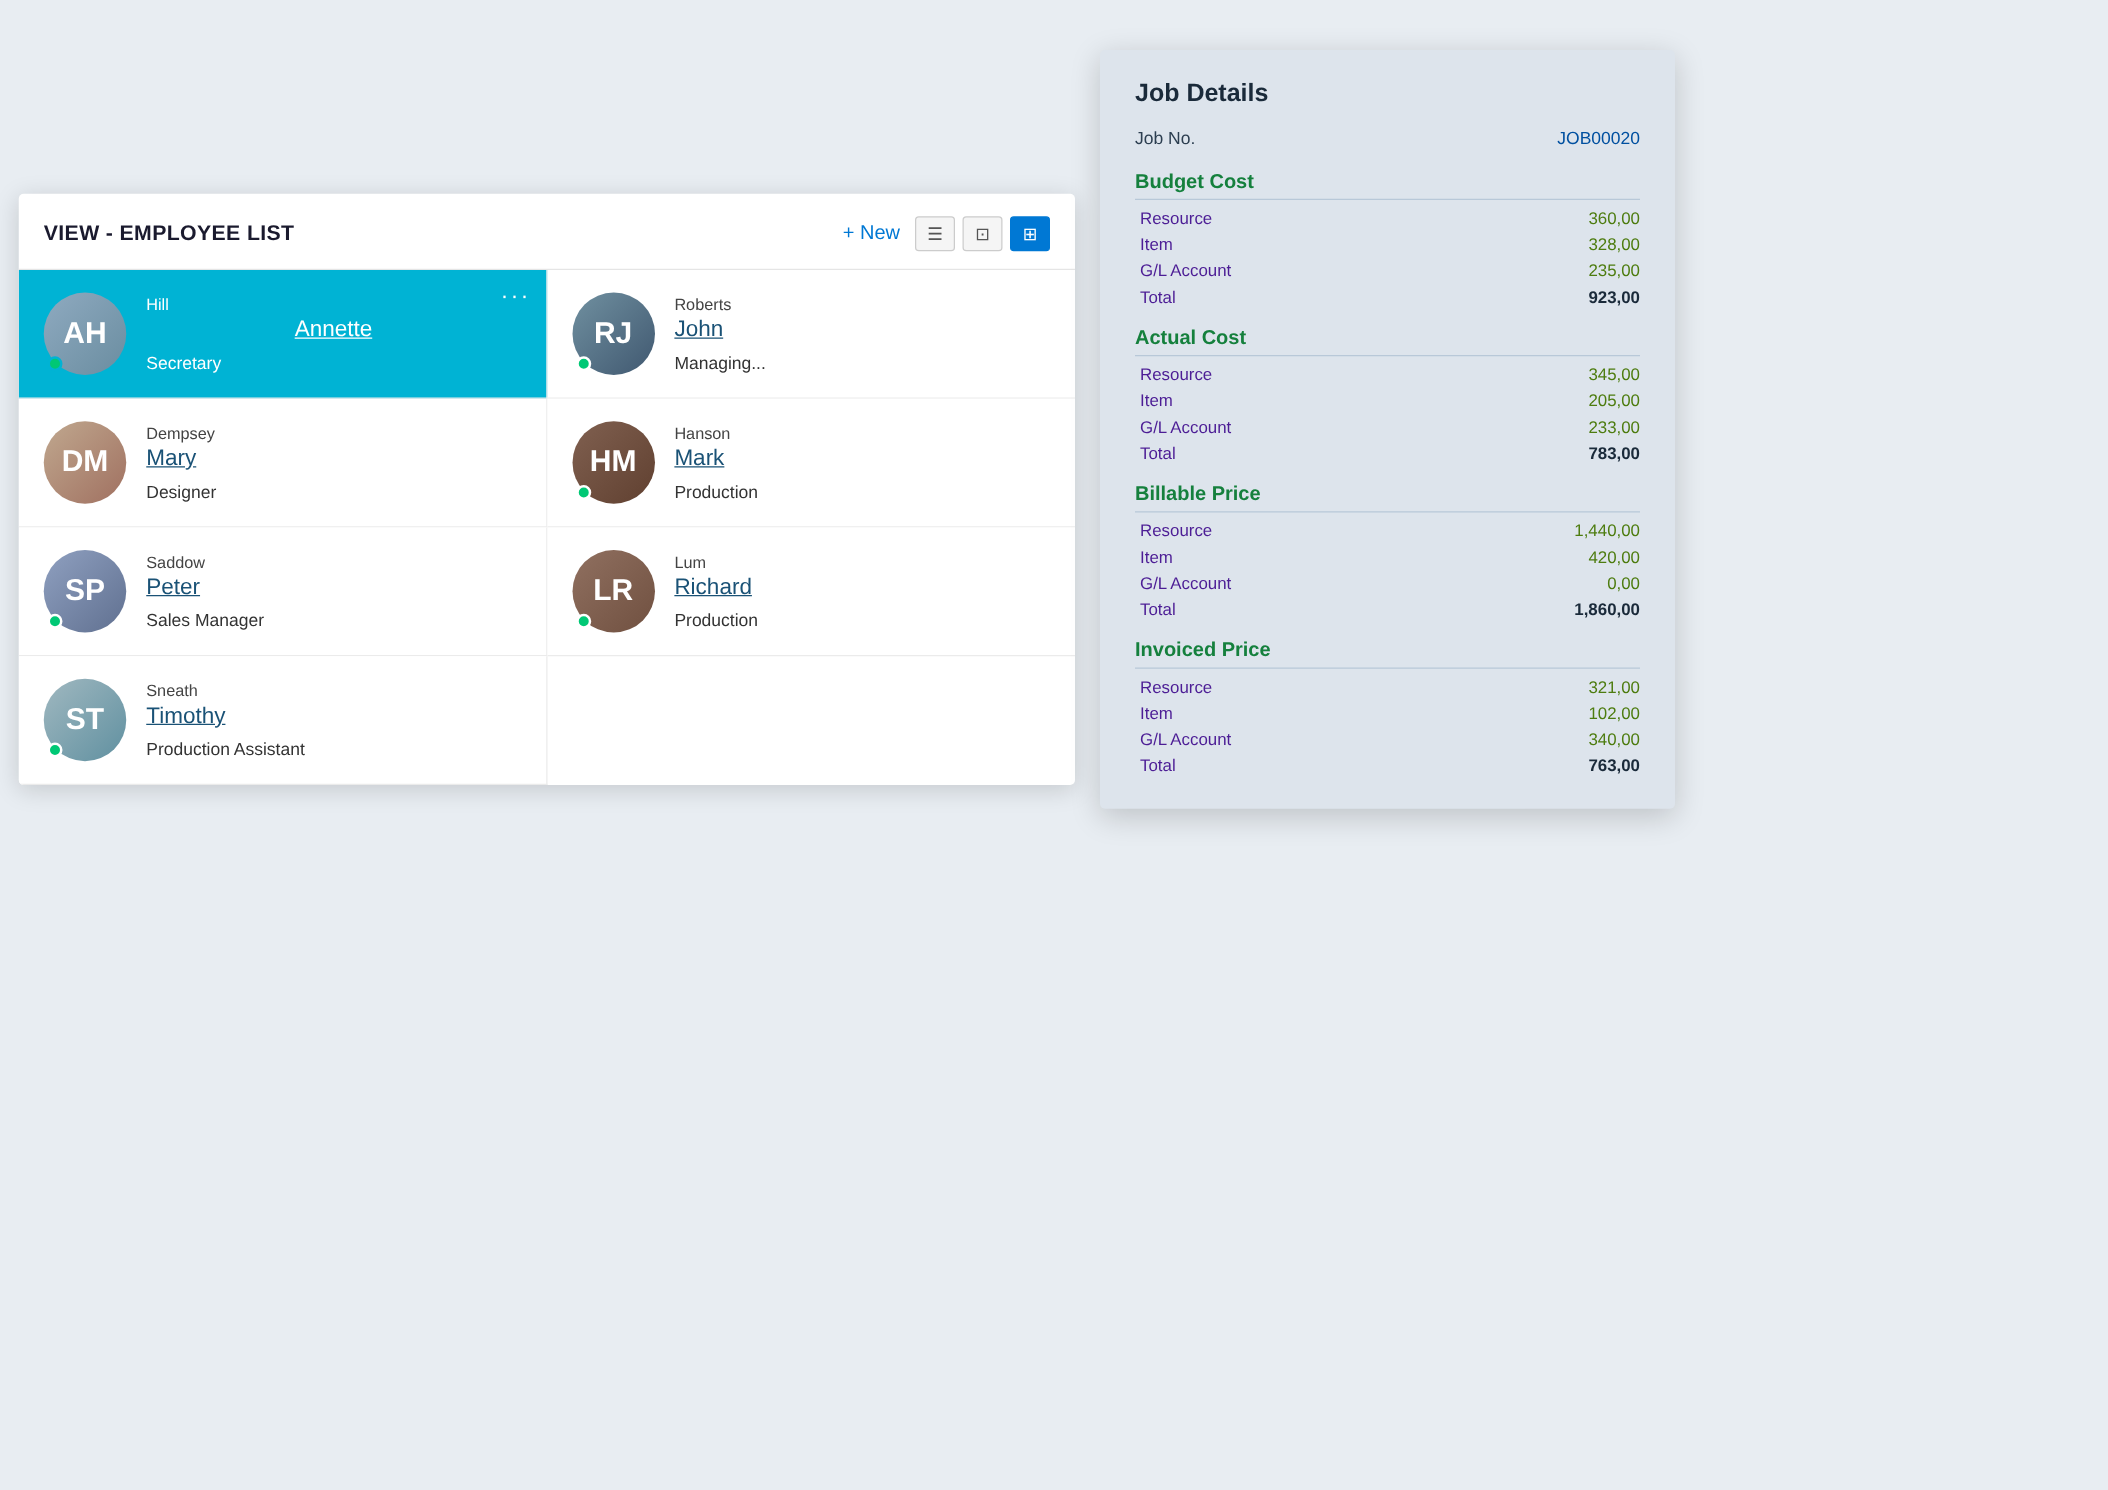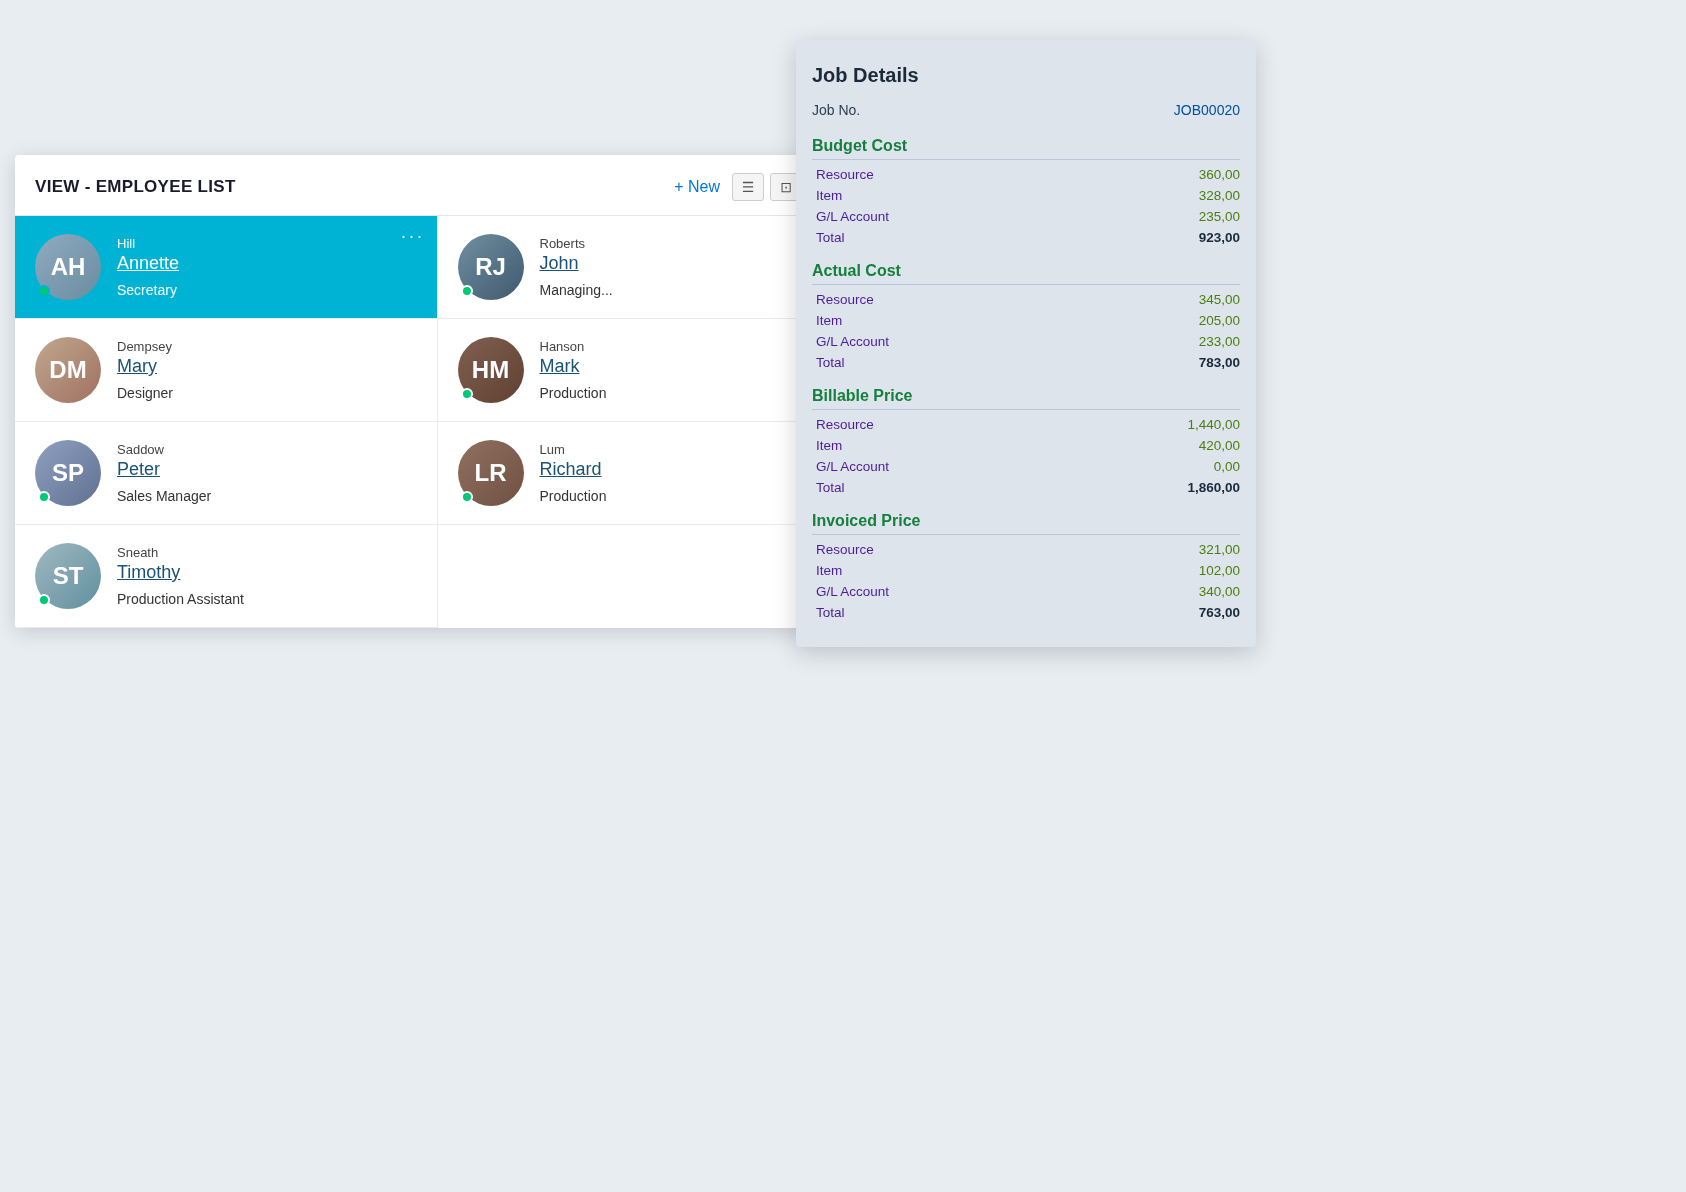--- a/index.html
+++ b/index.html
@@ -103,20 +103,21 @@
     .employee-card.active {
       background: #00b3d4;
     }
 
     .employee-card.active .emp-last {
       color: #fff;
     }
     .employee-card.active .emp-first {
       color: #fff;
       text-decoration: underline;
+      text-align: center;
     }
     .employee-card.active .emp-role {
       color: #fff;
     }
 
     .avatar-wrap {
       position: relative;
       margin-right: 16px;
       flex-shrink: 0;
     }
@@ -193,26 +194,26 @@
     }
 
     .more-btn.light {
       color: #fff;
     }
 
     
     .job-panel {
       position: absolute;
       top: 40px;
-      left: 796px;
+      left: 880px;
       width: 460px;
       background: #dde4ec;
       border-radius: 4px;
       box-shadow: 0 6px 24px rgba(0,0,0,0.18);
-      padding: 24px 16px;
+      padding: 24px 28px;
     }
 
     .job-title {
       font-size: 20px;
       font-weight: 700;
       color: #1a2a3a;
       margin-bottom: 10px;
     }
 
     .job-row {

